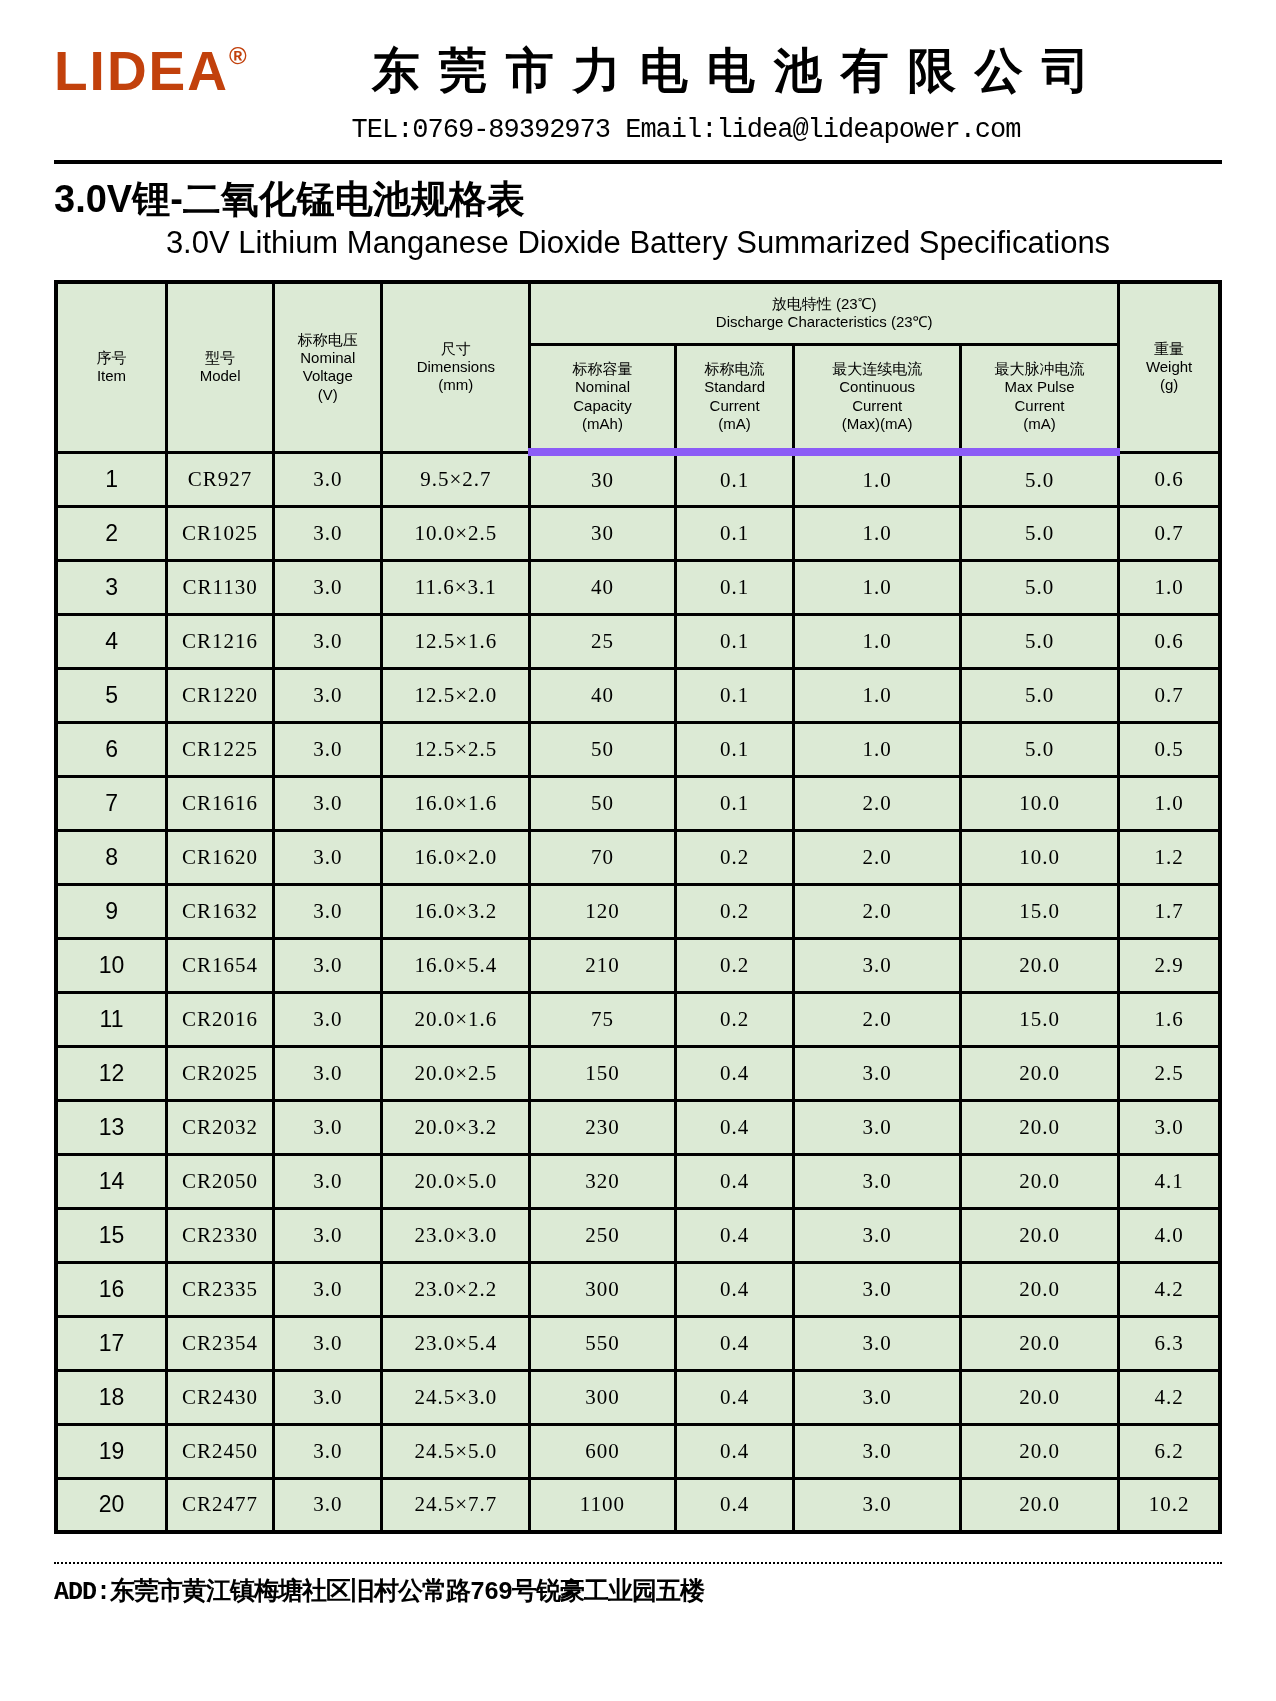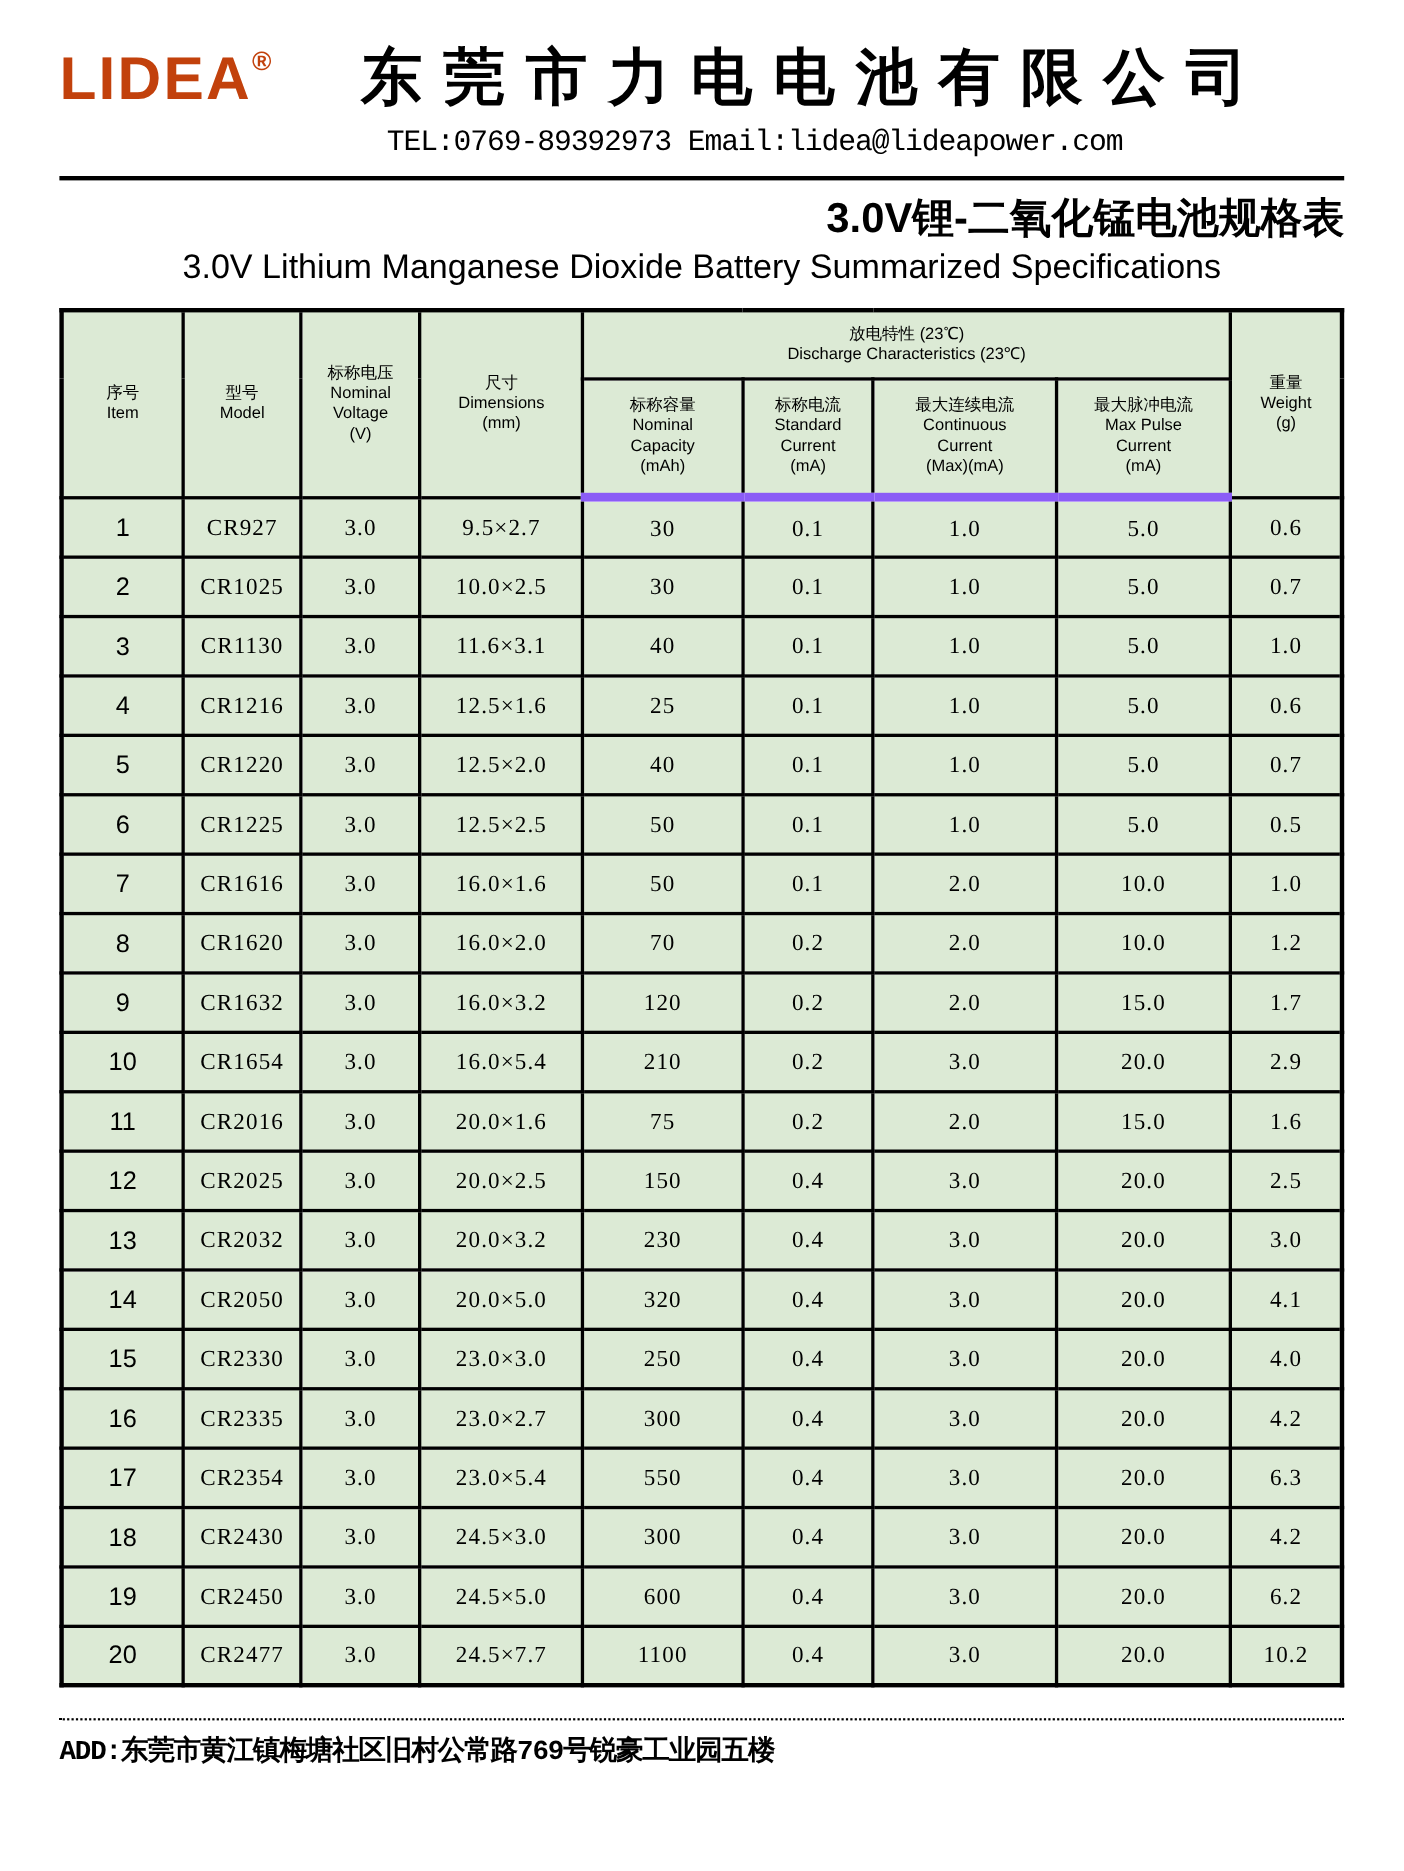--- a/index.html
+++ b/index.html
@@ -31,21 +31,21 @@
   .logo .reg {
     font-size: 24px;
     vertical-align: 26px;
     letter-spacing: 0;
   }
   .company {
     flex: 1;
     text-align: center;
     font-family: "Liberation Serif", serif;
     font-weight: bold;
-    font-size: 56px;
+    font-size: 48px;
     letter-spacing: 19px;
     white-space: nowrap;
     line-height: 1;
     padding-left: 12px;
   }
   .contact {
     text-align: center;
     padding-left: 96px;
     margin-top: 4px;
     font-family: "Liberation Mono", monospace;
@@ -56,21 +56,21 @@
   }
   .rule {
     border: none;
     border-top: 4px solid #000;
     margin-top: 14px;
   }
 
   
   .title-zh {
     margin-top: 14px;
-    text-align: right;
+    text-align: left;
     font-size: 38px;
     font-weight: 600;
     line-height: 1.15;
   }
   .title-en {
     margin-top: 4px;
     margin-bottom: 19px;
     text-align: center;
     font-size: 31px;
     font-weight: 500;
@@ -356,21 +356,21 @@
           <td>250</td>
           <td>0.4</td>
           <td>3.0</td>
           <td>20.0</td>
           <td>4.0</td>
         </tr>
         <tr>
           <td class="item-cell">16</td>
           <td>CR2335</td>
           <td>3.0</td>
-          <td>23.0×2.7</td>
+          <td>23.0×2.2</td>
           <td>300</td>
           <td>0.4</td>
           <td>3.0</td>
           <td>20.0</td>
           <td>4.2</td>
         </tr>
         <tr>
           <td class="item-cell">17</td>
           <td>CR2354</td>
           <td>3.0</td>

